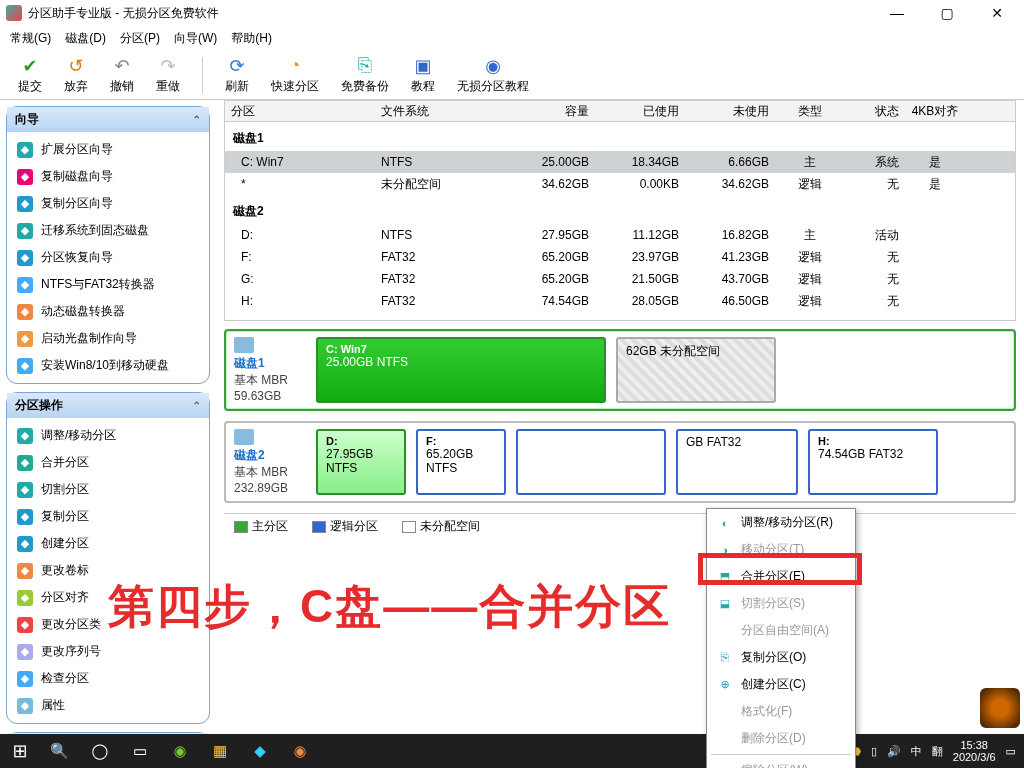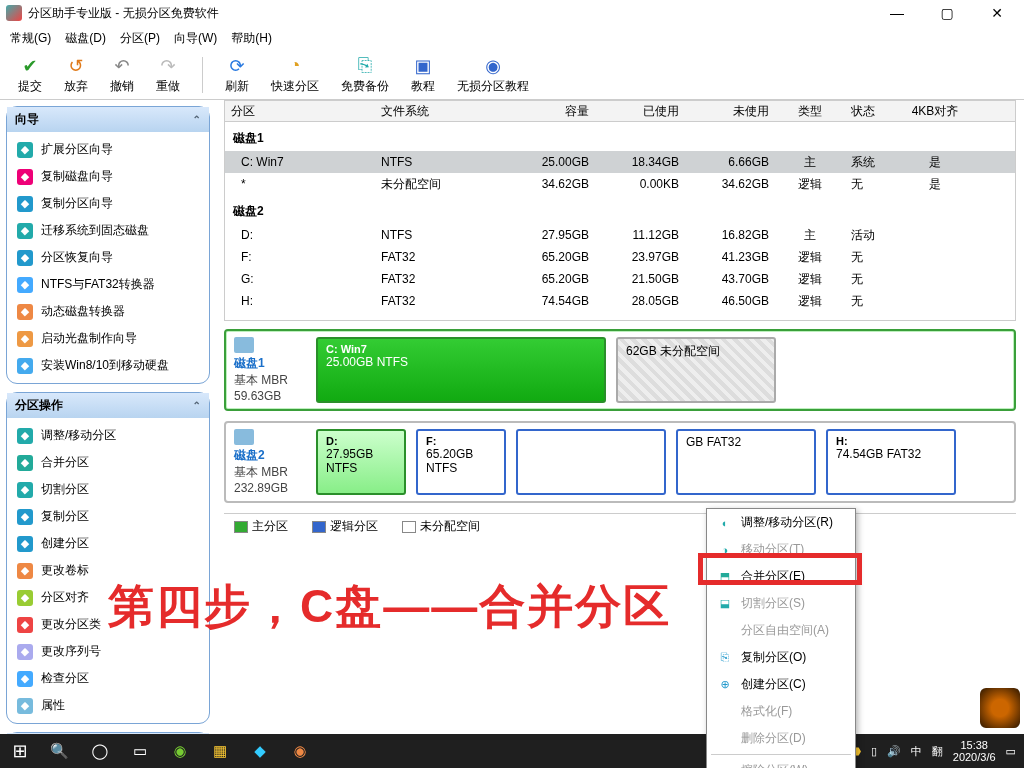--- a/index.html
+++ b/index.html
@@ -18,21 +18,21 @@
 .sidebar { width:216px; padding:6px; }
 .panel { border:1px solid #7aa5d6; border-radius:11px; margin-bottom:8px; background:#fff; }
 .panel-hdr { background:linear-gradient(#d8e8fb,#b8d4f0); padding:4px 8px; font-weight:bold; display:flex; justify-content:space-between; align-items:center; }
 .panel-hdr .chev { font-size:10px; color:#567; }
 .panel-body { padding:4px 0; }
 .nav-item { display:flex; align-items:center; gap:8px; padding:5px 10px; }
 .nav-item .nico { width:16px; height:16px; border-radius:3px; display:flex; align-items:center; justify-content:center; font-size:11px; color:#fff; }
 .main { flex:1; padding:0 8px 8px 8px; position:relative; }
 .table-hdr { display:flex; background:#f3f3f3; border:1px solid #ccc; height:22px; align-items:center; }
 .table-hdr > div, .trow > div { padding:0 6px; }
-.c-part{width:150px}.c-fs{width:130px}.c-size{width:90px;text-align:right}.c-used{width:90px;text-align:right}.c-free{width:90px;text-align:right}.c-type{width:70px;text-align:center}.c-state{width:60px;text-align:left}.c-align{width:60px;text-align:center}
+.c-part{width:150px}.c-fs{width:130px}.c-size{width:90px;text-align:right}.c-used{width:90px;text-align:right}.c-free{width:90px;text-align:right}.c-type{width:70px;text-align:center}.c-state{width:60px;text-align:right}.c-align{width:60px;text-align:center}
 .tbox { border:1px solid #ccc; border-top:none; padding:0 0 8px 0; }
 .dtitle { font-weight:bold; padding:8px 8px 4px 8px; }
 .trow { display:flex; height:22px; align-items:center; }
 .trow.sel { background:#cfd2d4; }
 .diskmap-area { margin-top:8px; }
 .disk-card { border:2px solid #bbb; border-radius:4px; padding:6px 8px; display:flex; gap:10px; margin-bottom:10px; position:relative; }
 .disk-card.sel { border-color:#3a9f3a; box-shadow:inset 0 0 0 1px #bdf0bd; }
 .disk-info { width:72px; }
 .disk-info .dnm { font-weight:bold; color:#1a6fc9; }
 .disk-info .dsub { font-size:12px; color:#444; }
@@ -334,21 +334,21 @@
             <div class="pb-s">27.95GB NTFS</div>
           </div>
           <div class="part-block blue" style="width:70px">
             <div class="pb-t">F:</div>
             <div class="pb-s">65.20GB NTFS</div>
           </div>
           <div class="part-block blue" style="width:150px">
             <div class="pb-t"></div>
             <div class="pb-s"></div>
           </div>
-          <div class="part-block blue" style="width:140px">
+          <div class="part-block blue" style="width:122px">
             <div class="pb-t"></div>
             <div class="pb-s">GB FAT32</div>
           </div>
           <div class="part-block blue" style="width:130px">
             <div class="pb-t">H:</div>
             <div class="pb-s">74.54GB FAT32</div>
           </div>
         </div>
       </div>
 

